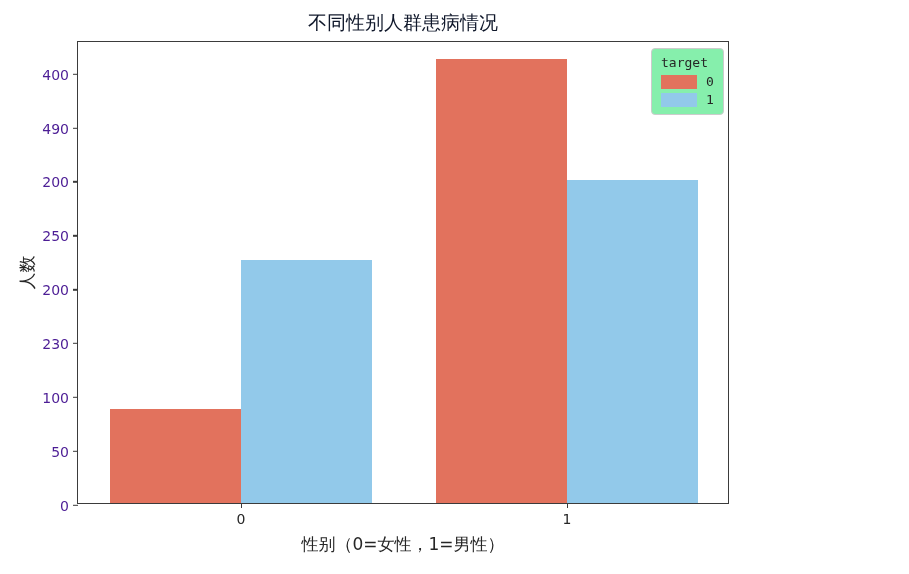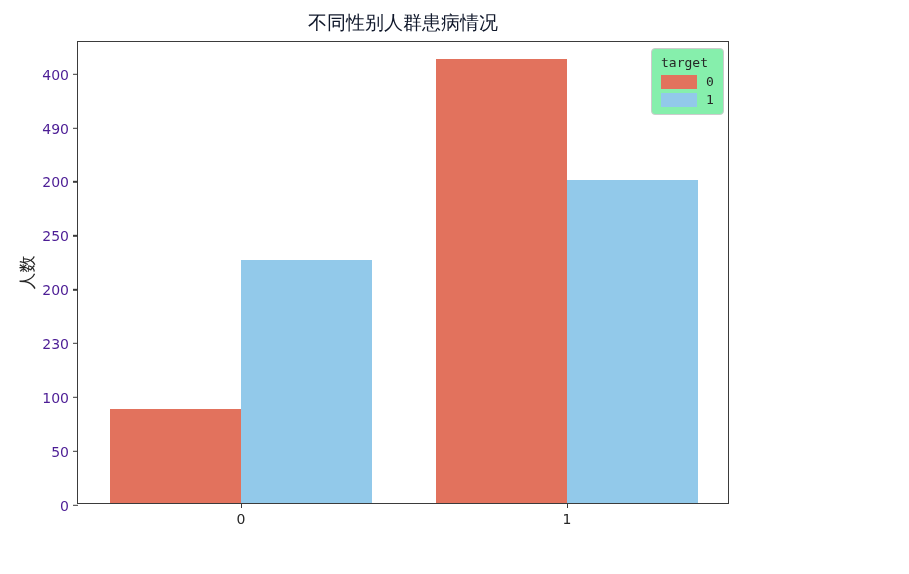--- a/index.html
+++ b/index.html
@@ -223,20 +223,21 @@
           <span class="tmark"></span>
           <span class="tlabel">0</span>
         </div>
         <div class="xtick" style="left: 489px;">
           <span class="tmark"></span>
           <span class="tlabel">1</span>
         </div>
       </div>
   </div>
 
+  <div id="xlabel">性别（0=女性，1=男性）</div>
 
   <div id="legend">
     <div id="legend-title">target</div>
     <div id="legend-rows">
         <div class="legend-row">
           <span class="legend-swatch" style="background: rgb(226, 114, 93);"></span>
           <span class="legend-label">0</span>
         </div>
         <div class="legend-row">
           <span class="legend-swatch" style="background: rgb(146, 201, 234);"></span>

